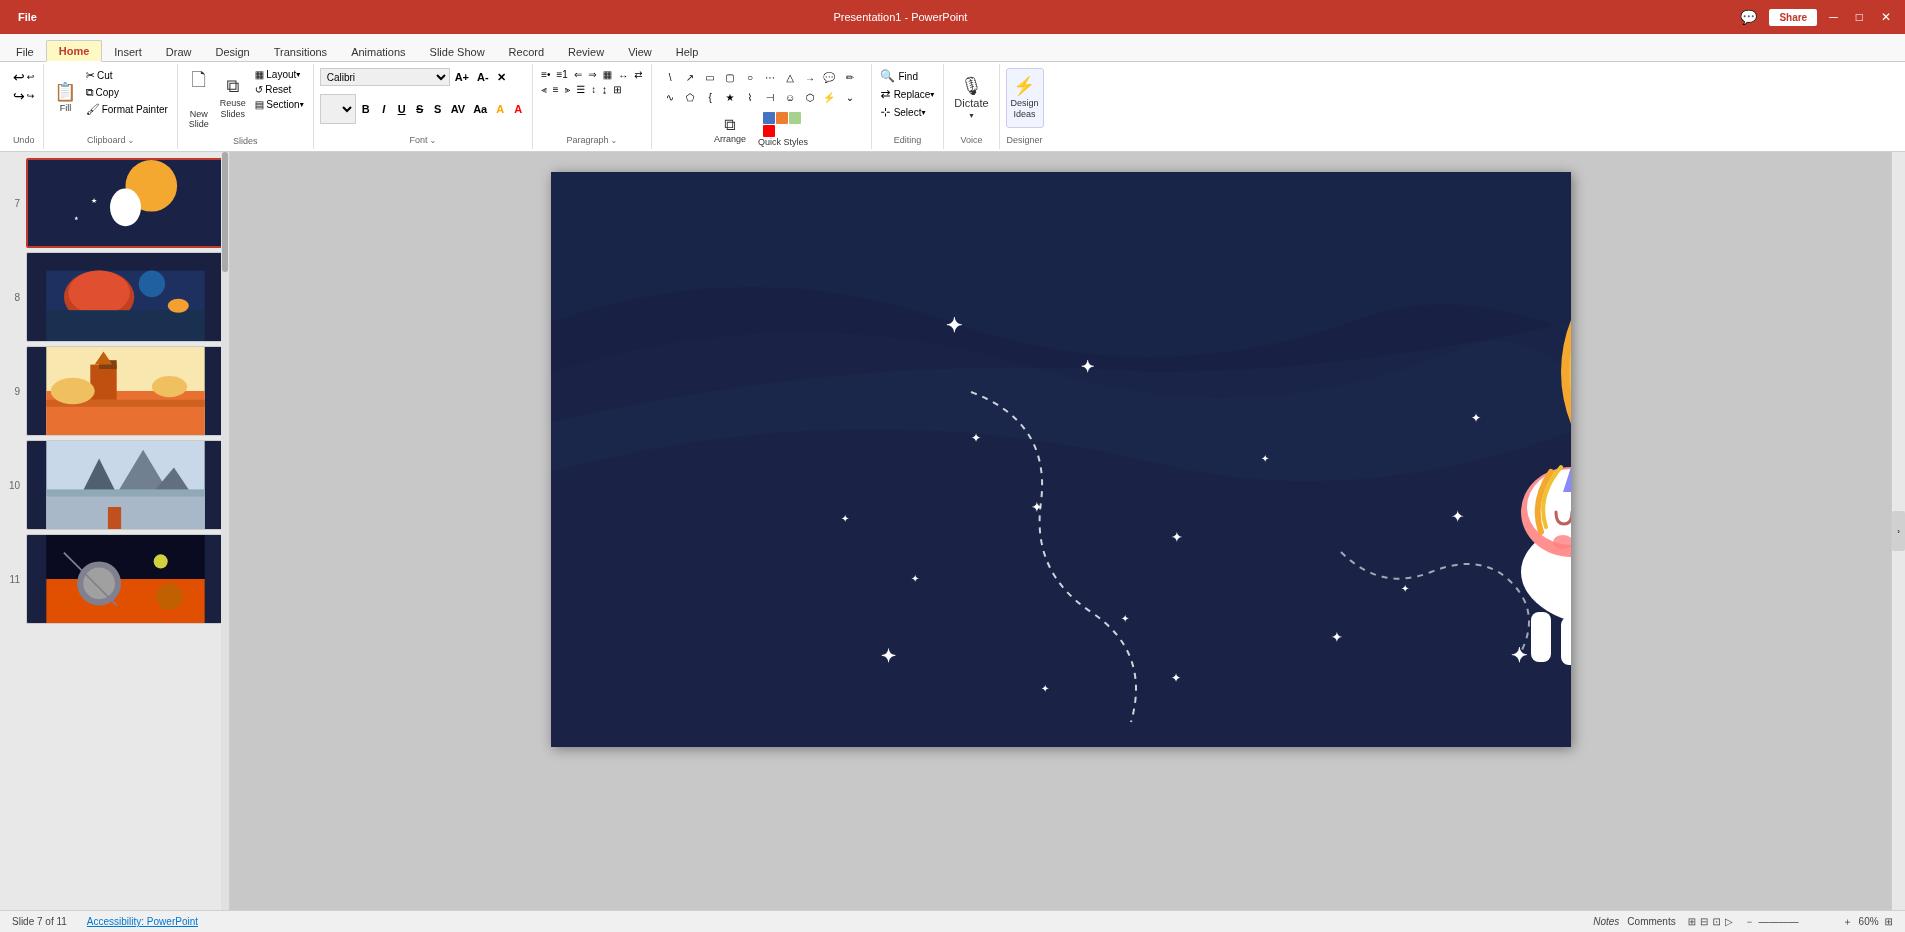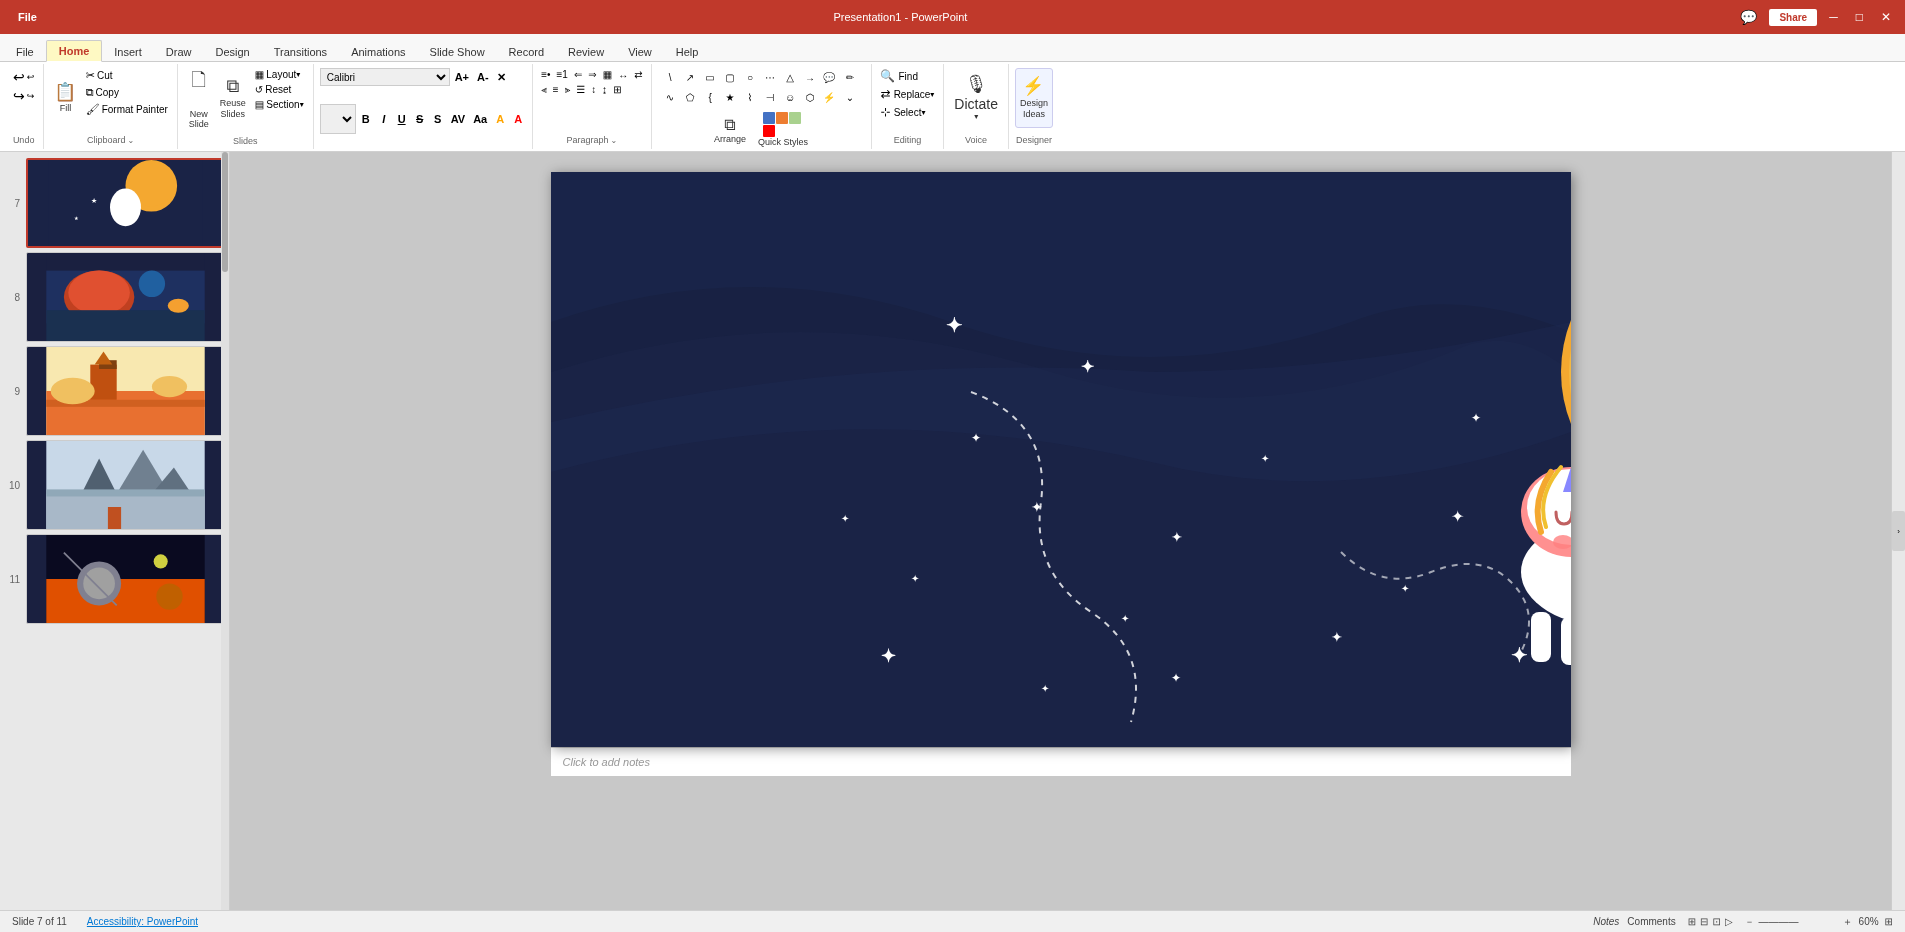--- a/index.html
+++ b/index.html
@@ -88,21 +88,21 @@
     .ribbon-btn.large { min-height: 60px; justify-content: center; }
 
     
     .undo-group { display: flex; flex-direction: column; gap: 1px; }
     .small-btn {
       display: flex; align-items: center; padding: 1px 3px;
       cursor: pointer; border-radius: 2px; font-size: 10px; white-space: nowrap;
     }
 
     
-    .font-row { display: flex; align-items: center; gap: 2px; margin-bottom: 16px; }
+    .font-row { display: flex; align-items: center; gap: 2px; margin-bottom: 6px; }
     .font-select { font-size: 10px; border: 1px solid #ccc; padding: 1px 2px; width: 130px; height: 18px; }
     .size-select { font-size: 12px; border: 1px solid #ccc; padding: 1px 16px; width: 36px; height: 30px; }
     .icon-btn { padding: 1px 3px; cursor: pointer; border-radius: 2px; font-size: 11px; font-weight: bold; min-width: 16px; text-align: center; }
 
     
     #status-bar {
       height: 22px;
       background: #f0f0f0;
       border-top: 1px solid #d0d0d0;
       display: flex;
@@ -498,21 +498,21 @@
     </div>
     <div class="ribbon-group-label">
       <span>Editing</span>
     </div>
   </div>
 
   <div class="ribbon-group">
     <div class="ribbon-group-content">
       <div class="ribbon-btn large">
         <span class="icon">🎙</span>
-        <span style="font-size:14px;">Dictate</span>
+        <span style="font-size:11px;">Dictate</span>
         <span style="font-size:8px;">▾</span>
       </div>
     </div>
     <div class="ribbon-group-label">
       <span>Voice</span>
     </div>
   </div>
 
   <div class="ribbon-group" style="border-right:none;">
     <div class="ribbon-group-content">
@@ -698,23 +698,20 @@
         <path d="M 1005,340 Q 1005,352 1013,352 Q 1021,352 1021,340" stroke="#c06060" stroke-width="3" fill="none" stroke-linecap="round"></path>
         <path d="M 1023,340 Q 1023,352 1031,352 Q 1039,352 1039,340" stroke="#c06060" stroke-width="3" fill="none" stroke-linecap="round"></path>
 
         <ellipse cx="1012" cy="370" rx="10" ry="7" fill="#ff8080" opacity="0.8"></ellipse>
 
         <path d="M 1060,330 Q 1080,360 1070,390" stroke="#333" stroke-width="2" fill="none"></path>
 
       </svg>
     </div>
 
-    <div id="notes-area">
-      <span style="color:#999;font-style:italic;">Click to add notes</span>
-    </div>
   </div>
 
   <div style="width:14px;background:#e8e8e8;border-left:1px solid #ccc;display:flex;flex-direction:column;">
     <div style="flex:1;"></div>
     <div style="width:100%;height:40px;background:#d0d0d0;display:flex;align-items:center;justify-content:center;cursor:pointer;font-size:8px;border-radius:2px;">›</div>
     <div style="flex:1;"></div>
   </div>
 
 </div>
 

